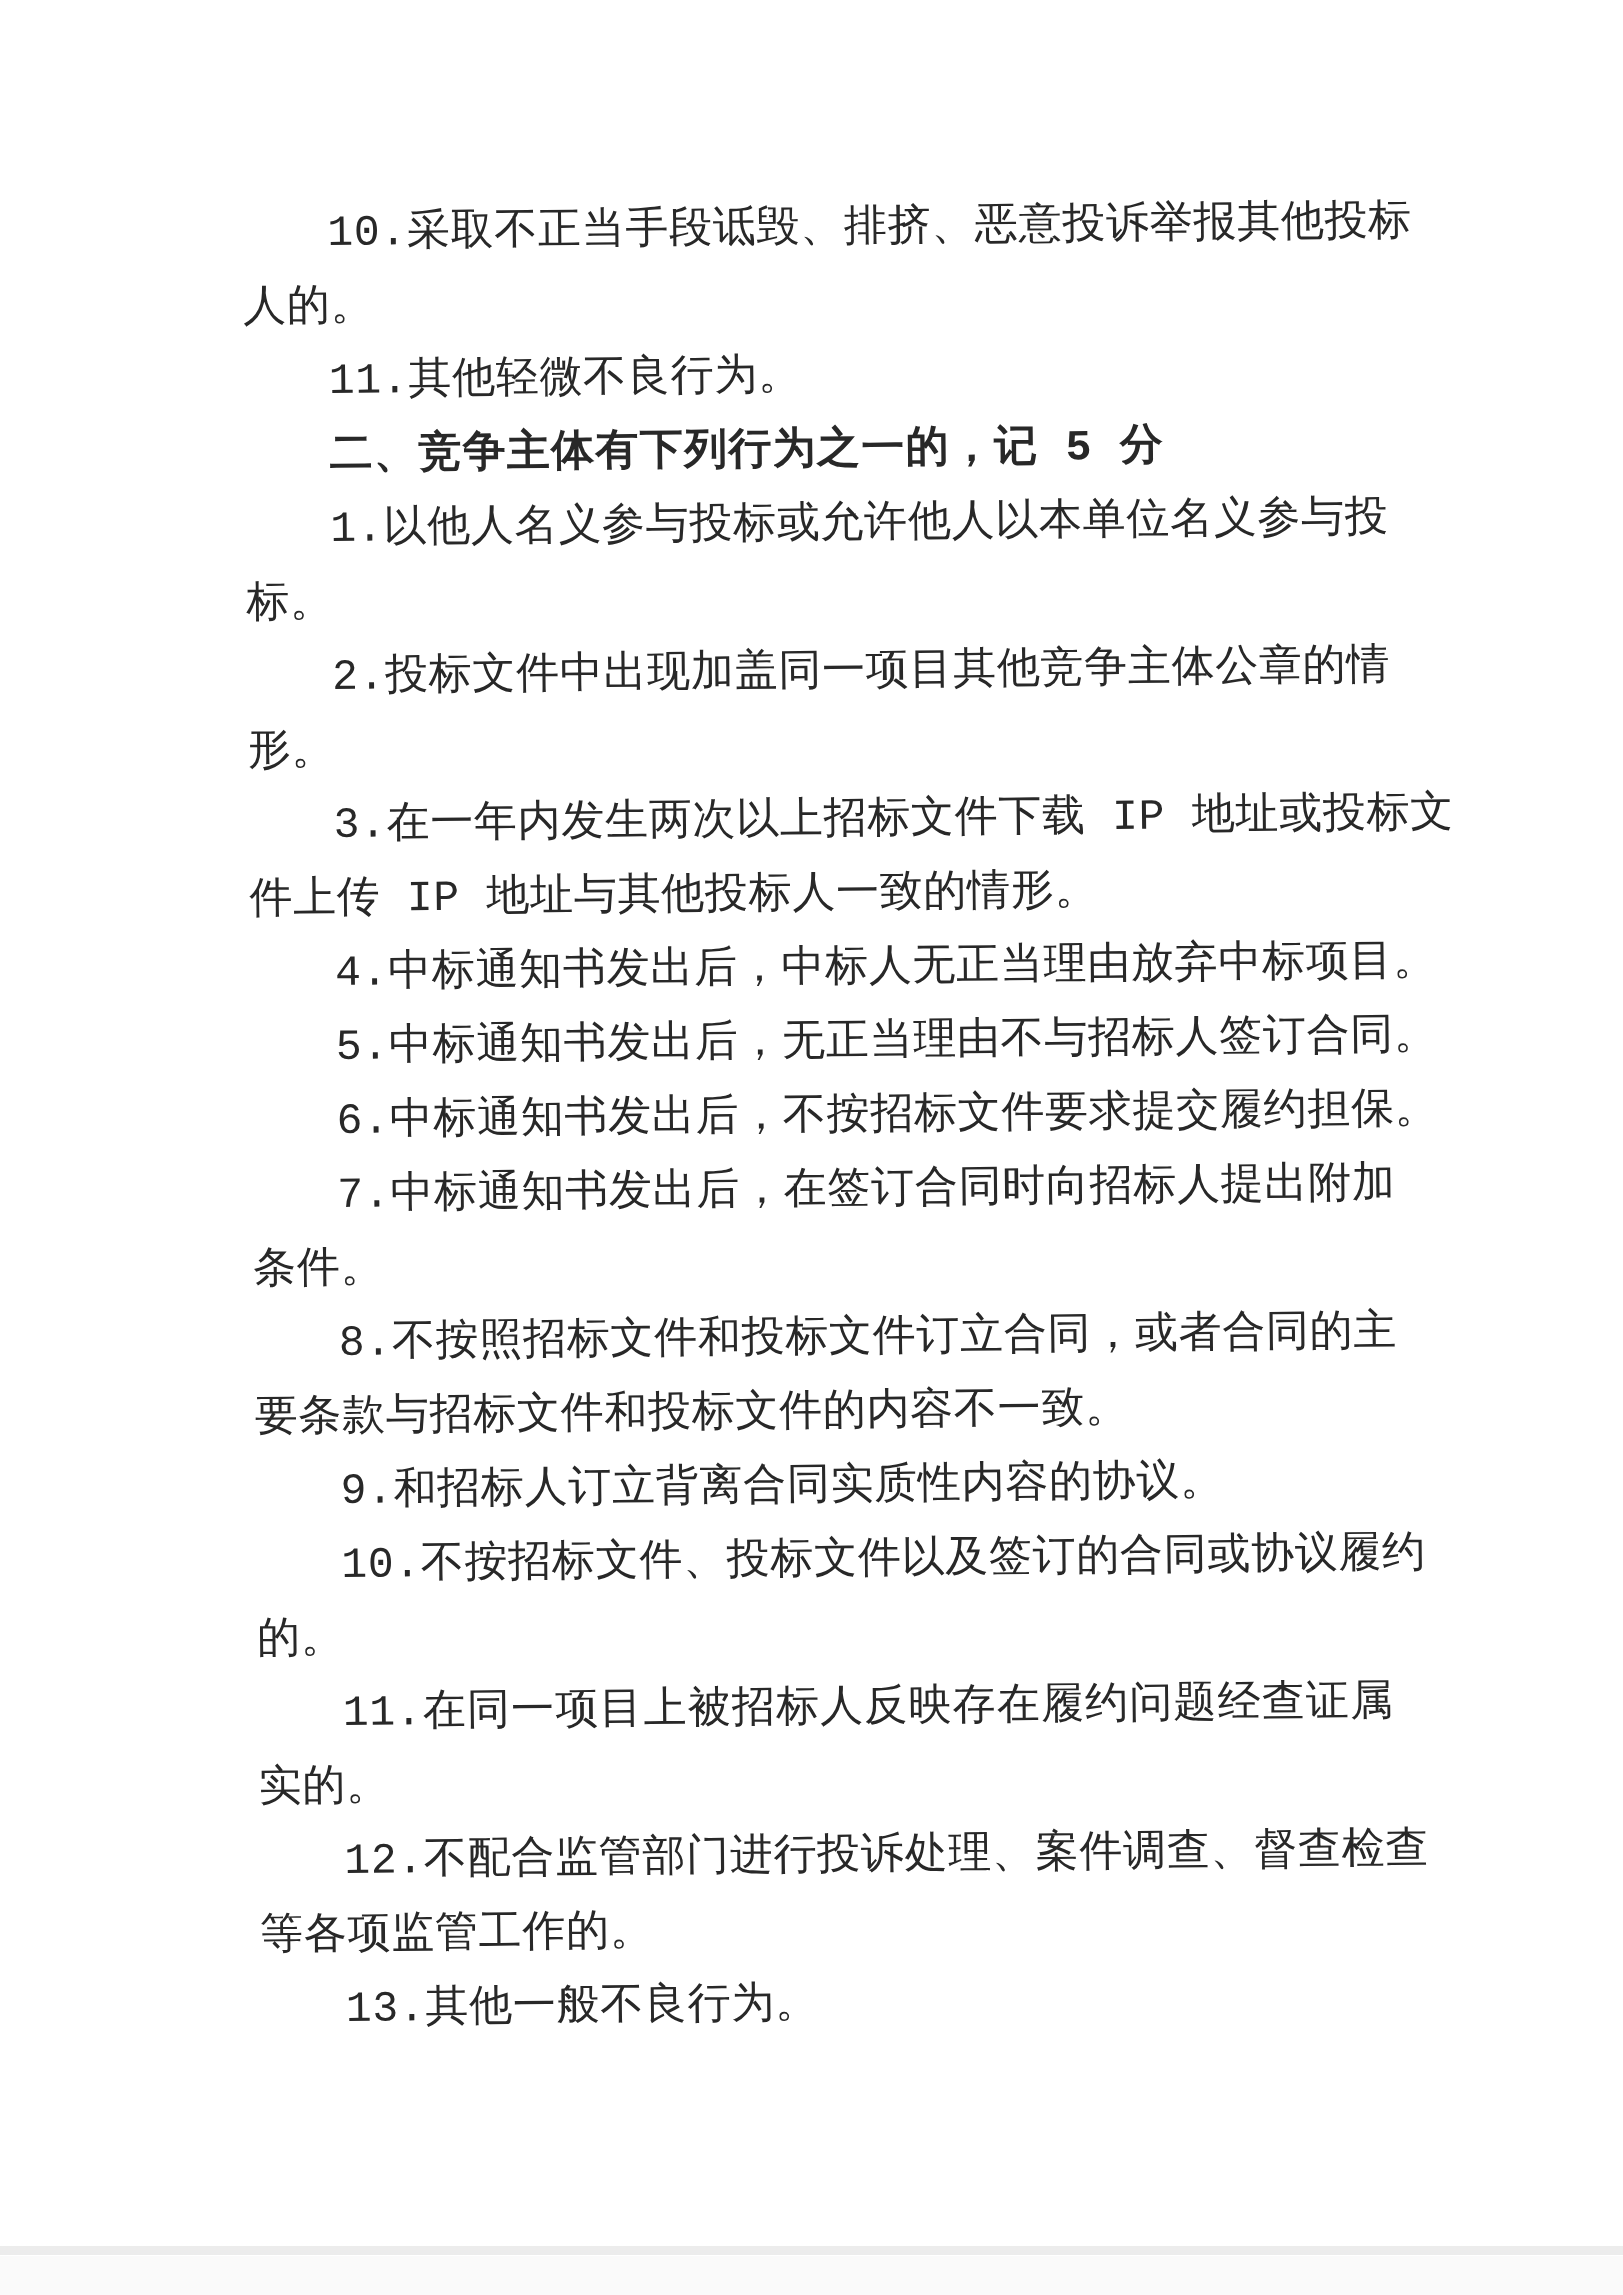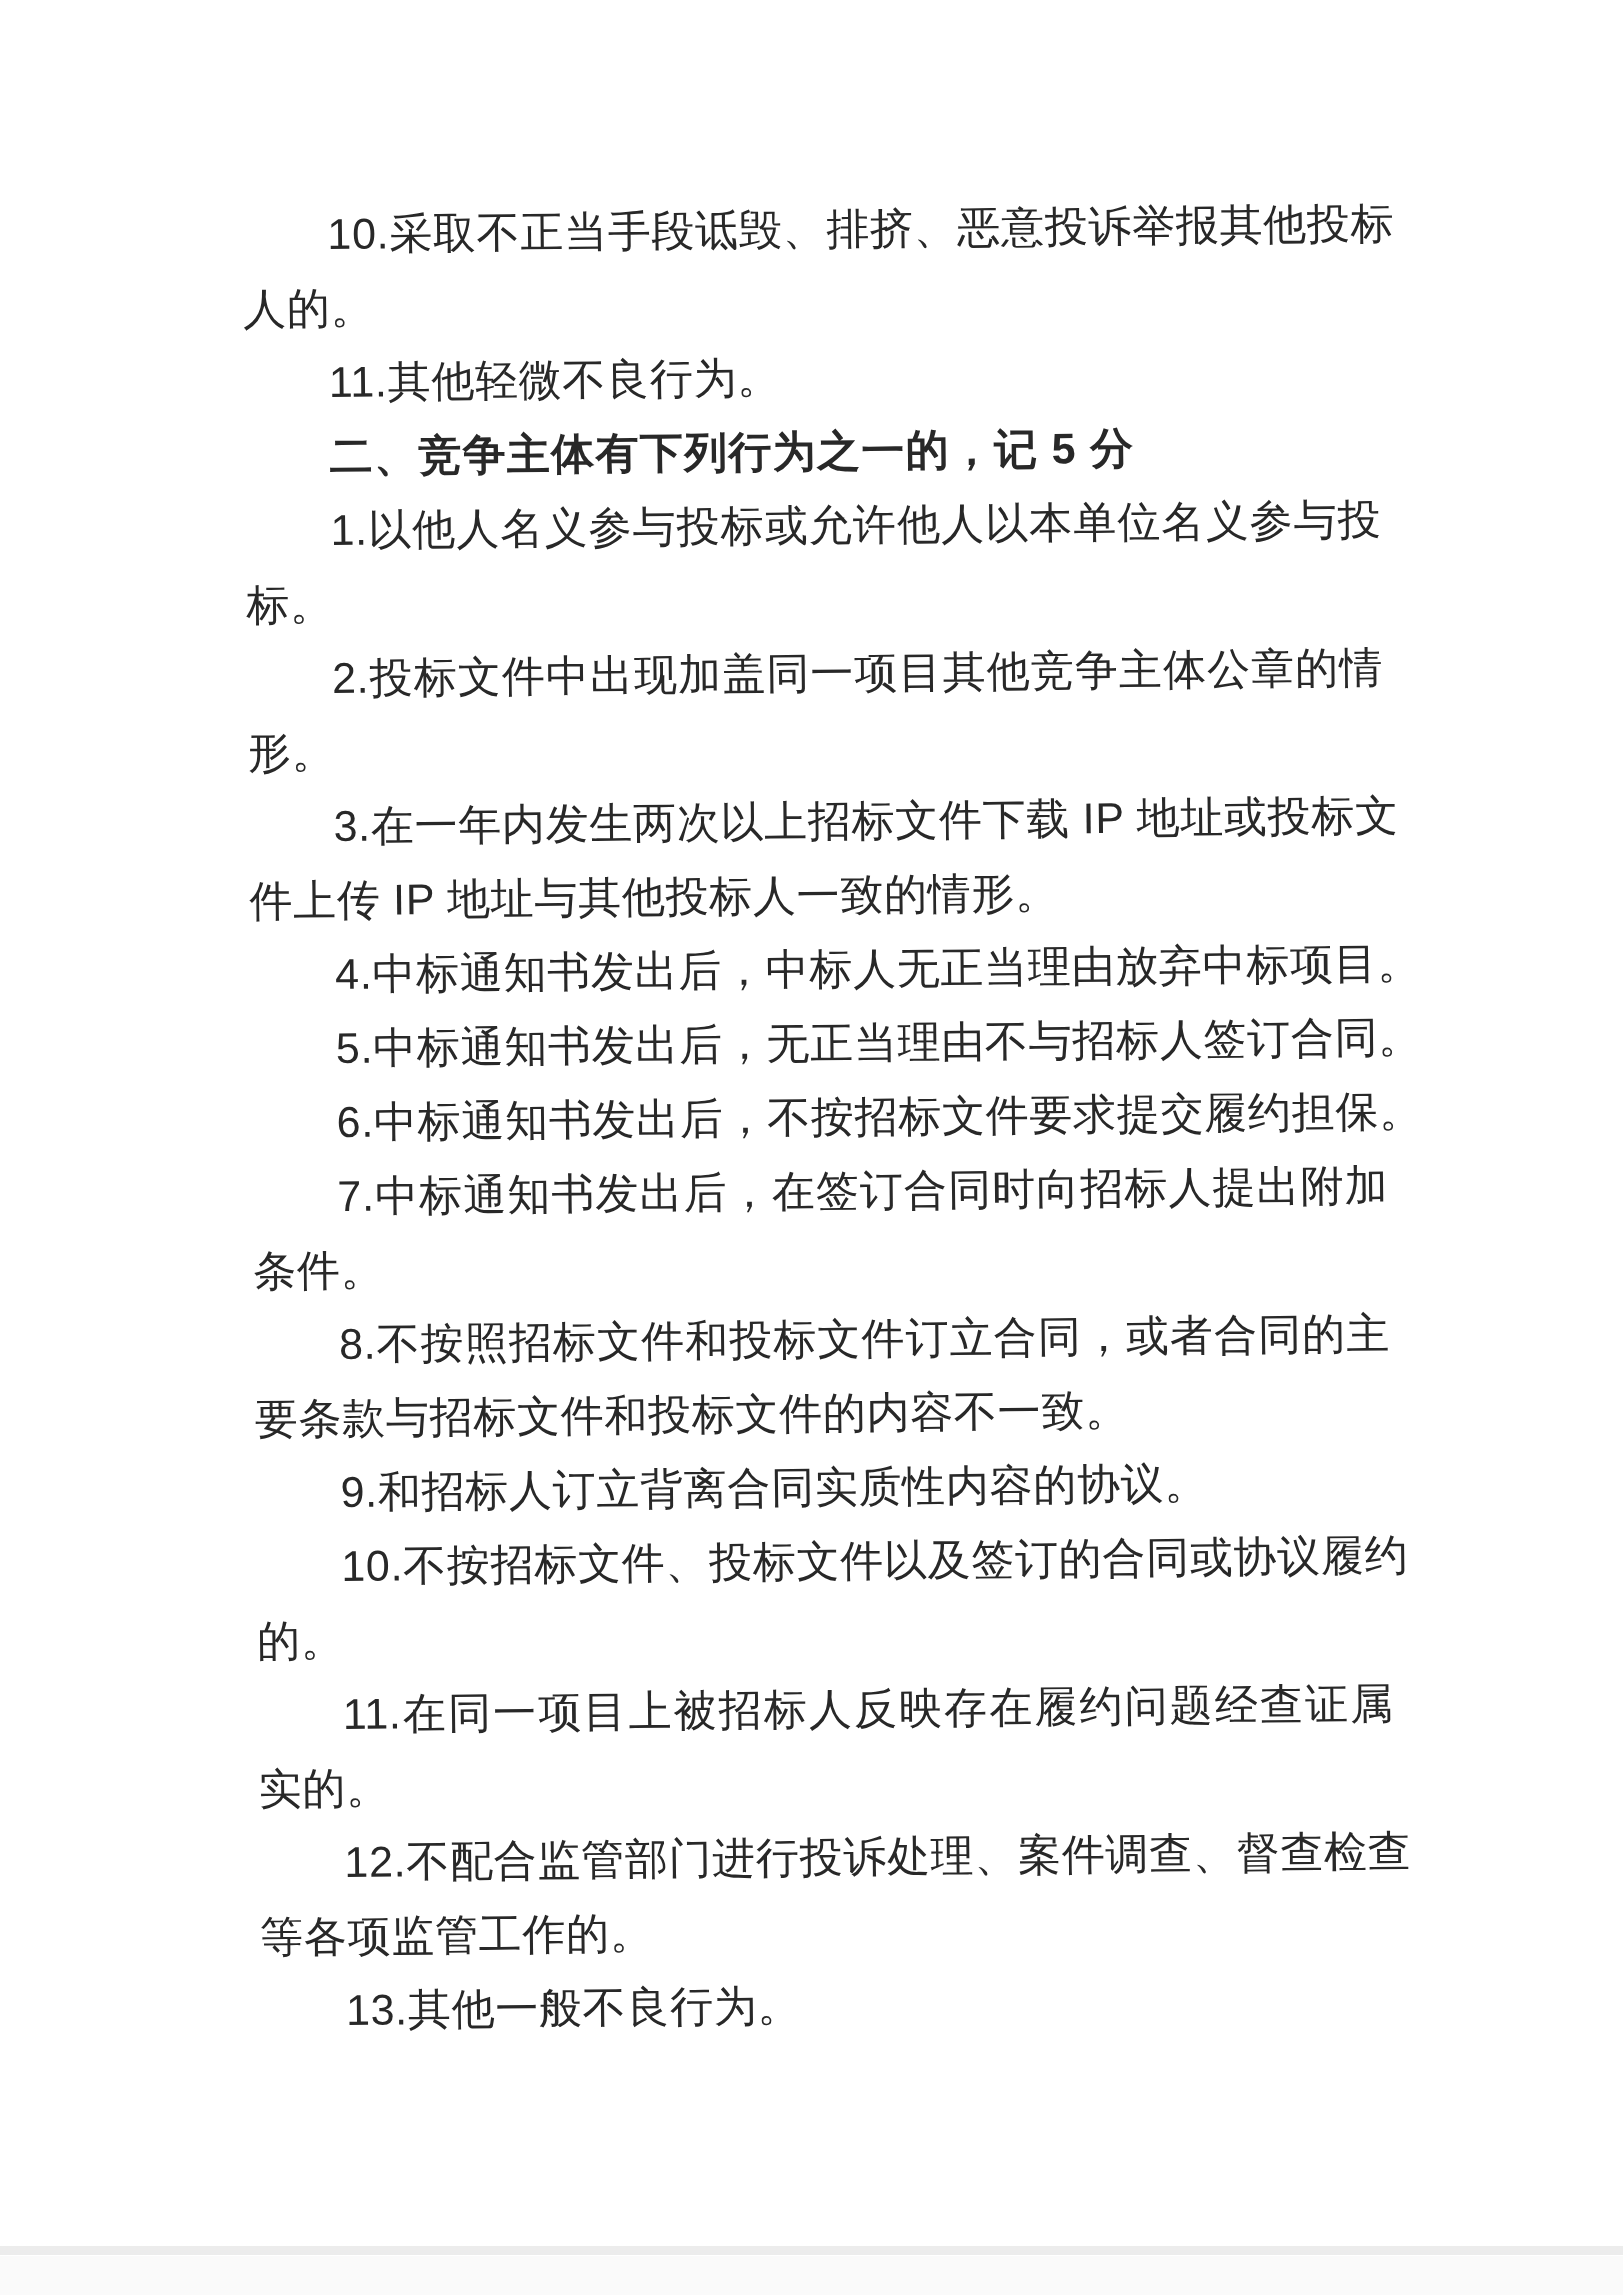--- a/index.html
+++ b/index.html
@@ -2,21 +2,21 @@
 <html style="font-size:10.5px"><head>
 <meta charset="utf-8">
 <style>
   html,body{margin:0;padding:0;background:#ffffff;}
   .page{
     position:relative;
     width:1624px;
     height:2295px;
     background:#ffffff;
     overflow:hidden;
-    font-family:Liberation Sans, sans-serif;
+    font-family:Liberation Mono, monospace;
   }
   .text-block{
     position:absolute;
     left:242px;
     top:198px;
     width:1136px;
     transform:rotate(-0.6deg);
     transform-origin:0 0;
     color:#282828;
     font-size:43px;

